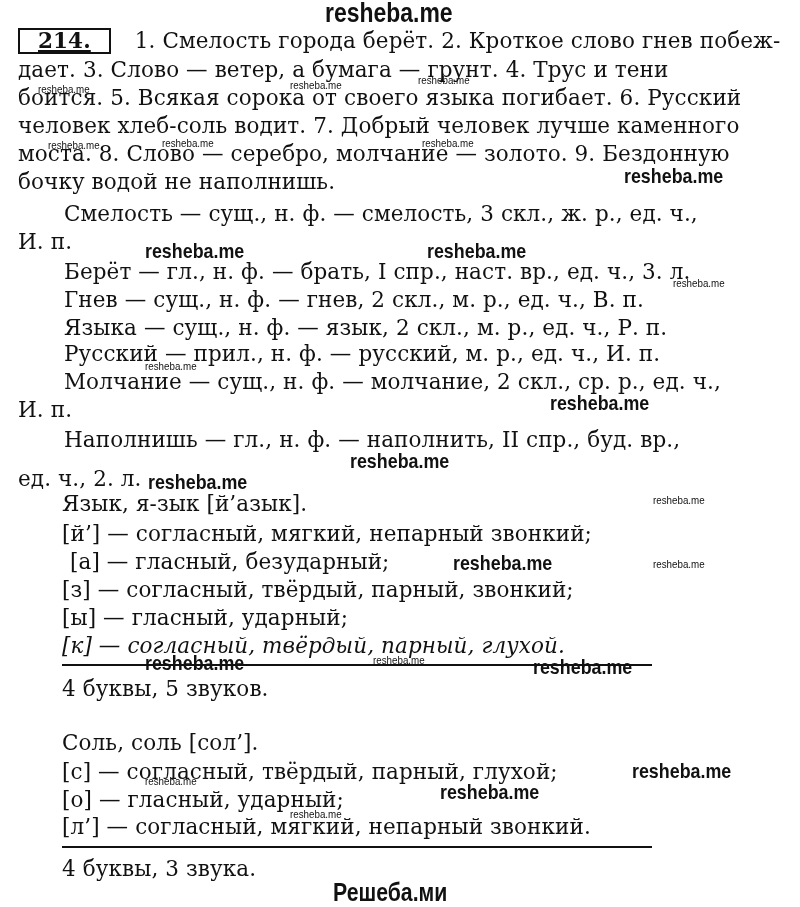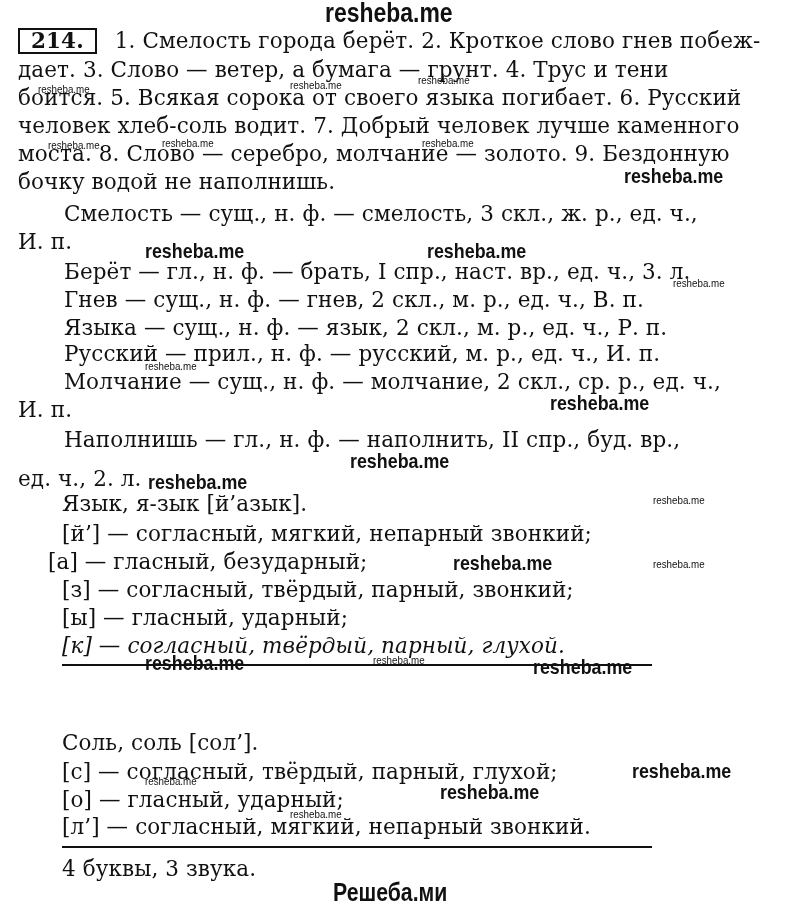--- a/index.html
+++ b/index.html
@@ -1,19 +1,19 @@
 <!DOCTYPE html>
 <html><head>
 <meta charset="utf-8">
 <style>
   html, body { margin: 0; padding: 0; background: #ffffff; }
   body { width: 800px; height: 907px; position: relative; overflow: hidden; }
   .page { position: absolute; left: 0; top: 0; width: 800px; height: 907px; color: #111; font-family: "DejaVu Serif", "Liberation Serif", serif; }
   .line { position: absolute; font-size: 21.5px; line-height: 26px; white-space: nowrap; letter-spacing: 0.1px; }
-  .num-box { display: inline-block; border: 2px solid #111; padding: 0 11px; font-weight: bold; line-height: 22px; margin-right: 18px; }
+  .num-box { display: inline-block; border: 2px solid #111; padding: 0 18px; font-weight: bold; line-height: 22px; margin-right: 24px; text-decoration: underline; }
   .wm { position: absolute; font-family: "Liberation Sans", "DejaVu Sans", sans-serif; color: #111; white-space: nowrap; }
   .wm.big { font-size: 21px; font-weight: bold; transform: scaleX(0.85); transform-origin: left top; }
   .wm.small { font-size: 11.5px; transform: scaleX(0.85); transform-origin: left top; }
   .wm.top { font-size: 27px; font-weight: bold; transform: scaleX(0.85); transform-origin: left top; }
   .wm.bottom { font-size: 25px; font-weight: bold; transform: scaleX(0.85); transform-origin: left top; }
   .rule { position: absolute; height: 2px; background: #111; }
 </style>
 </head>
 <body>
 
@@ -36,25 +36,26 @@
   <div class="line" style="left:64px; top:287px;text-align:center;">Гнев — сущ., н. ф. — гнев, 2 скл., м. р., ед. ч., В. п.</div>
   <div class="line" style="left:64px; top:315px;">Языка — сущ., н. ф. — язык, 2 скл., м. р., ед. ч., Р. п.</div>
   <div class="line" style="left:64px; top:341px;">Русский — прил., н. ф. — русский, м. р., ед. ч., И. п.</div>
   <div class="line" style="left:64px; top:369px;">Молчание — сущ., н. ф. — молчание, 2 скл., ср. р., ед. ч.,</div>
   <div class="line" style="left:18px; top:397px;">И. п.</div>
   <div class="line" style="left:64px; top:427px;">Наполнишь — гл., н. ф. — наполнить, II спр., буд. вр.,</div>
   <div class="line" style="left:18px; top:455px;margin-top:11px;">ед. ч., 2. л.</div>
 
   <div class="line" style="left:62px; top:491px;">Язык, я-зык [й’азык].</div>
   <div class="line" style="left:62px; top:521px;">[й’] — согласный, мягкий, непарный звонкий;</div>
-  <div class="line" style="left:48px; top:549px;">[а] — гласный, безударный;</div>
+  <div class="line" style="left:70px; top:549px;">[а] — гласный, безударный;</div>
   <div class="line" style="left:62px; top:577px;">[з] — согласный, твёрдый, парный, звонкий;</div>
   <div class="line" style="left:62px; top:605px;">[ы] — гласный, ударный;</div>
   <div class="line" style="left:62px; top:633px;font-style:italic;">[к] — согласный, твёрдый, парный, глухой.</div>
   <div class="rule" style="left:62px; top:664px; width:590px;"></div>
+  <div class="line" style="left:62px; top:676px;">4 буквы, 5 звуков.</div>
 
   <div class="line" style="left:62px; top:730px;">Соль, соль [сол’].</div>
   <div class="line" style="left:62px; top:759px;">[с] — согласный, твёрдый, парный, глухой;</div>
   <div class="line" style="left:62px; top:787px;">[о] — гласный, ударный;</div>
   <div class="line" style="left:62px; top:814px;">[л’] — согласный, мягкий, непарный звонкий.</div>
   <div class="rule" style="left:62px; top:846px; width:590px;"></div>
   <div class="line" style="left:62px; top:856px;">4 буквы, 3 звука.</div>
 
   <div class="wm small" style="left:38px; top:83px;">resheba.me</div>
   <div class="wm small" style="left:290px; top:79px;">resheba.me</div>

